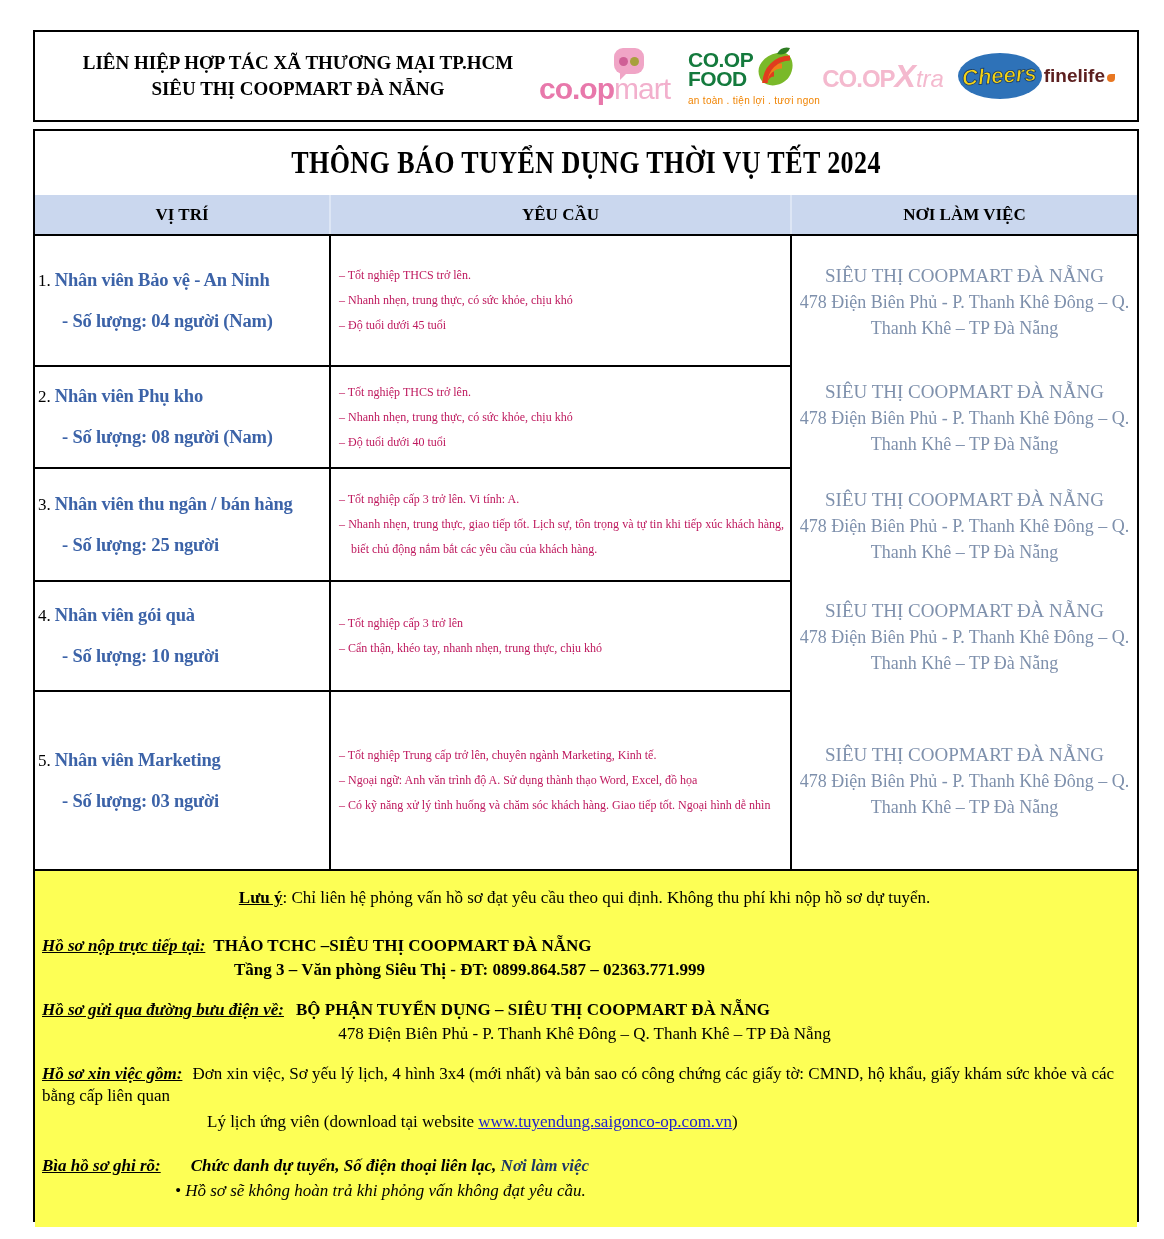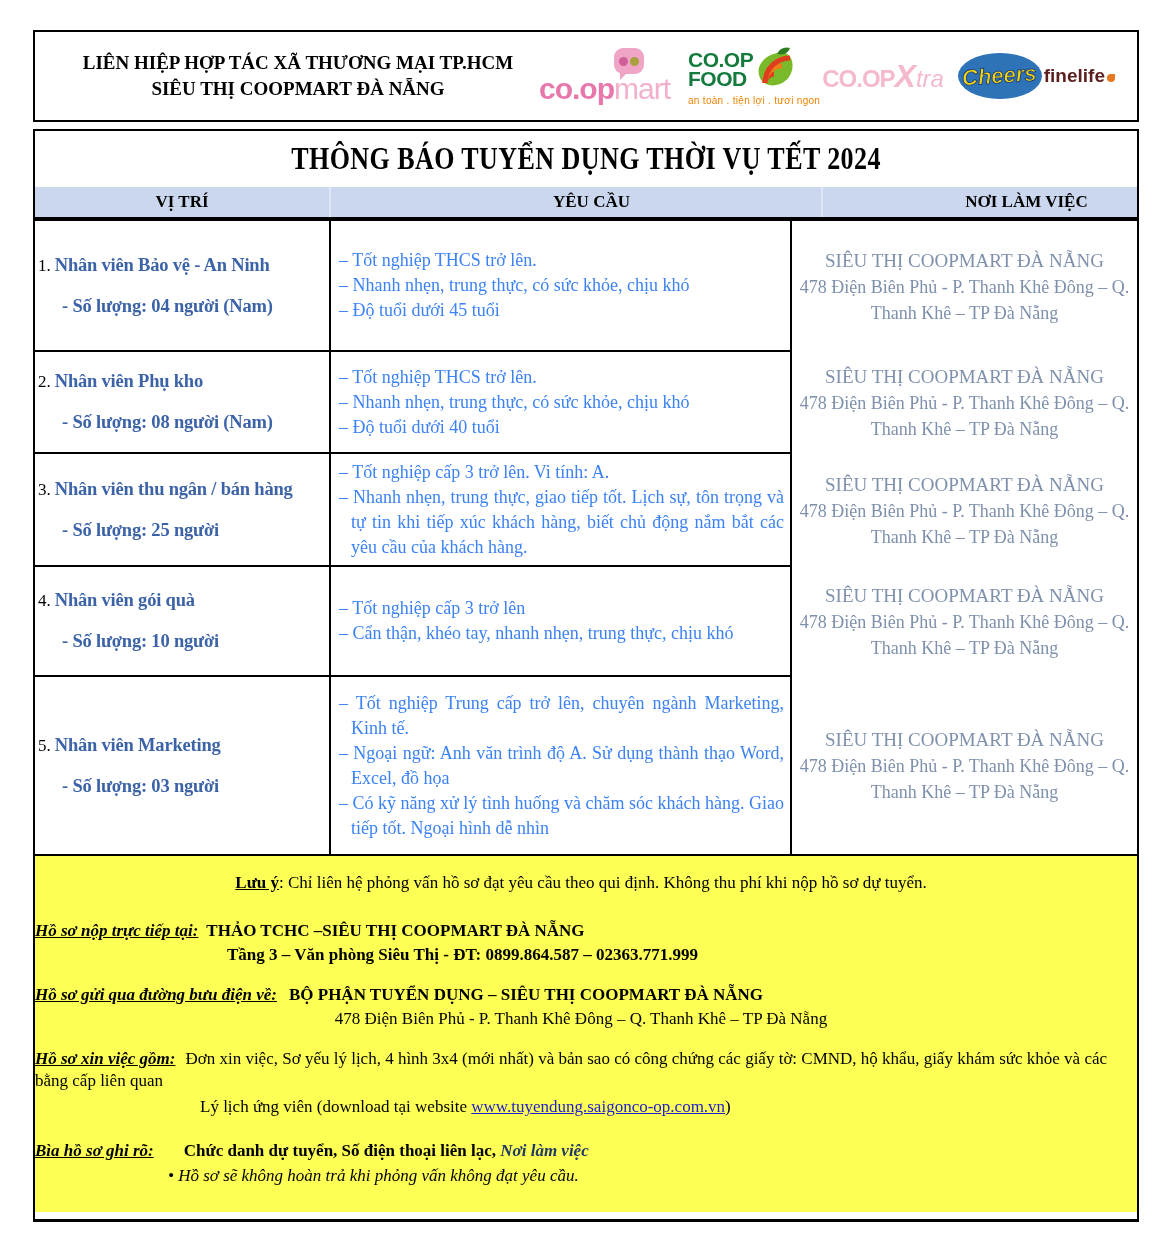--- a/index.html
+++ b/index.html
@@ -33,57 +33,57 @@
   .cx-x{color:#f4b9ce;font-weight:bold;font-style:italic;font-size:32px;}
   .cx-tra{color:#f4b9ce;font-style:italic;font-size:24px;}
   .spacer{flex:1;}
   .cheers{width:84px;height:46px;background:#2e72b8;border-radius:50%;display:flex;align-items:center;justify-content:center;}
   .cheers-text{color:#f5d313;font-weight:bold;font-style:italic;font-size:22px;-webkit-text-stroke:.8px #143a6e;transform:rotate(-4deg);}
   .finelife{margin-left:2px;margin-right:8px;color:#5c1f1f;font-weight:bold;font-size:19px;position:relative;}
   .fl-dot{display:inline-block;width:8px;height:8px;background:#e87722;border-radius:50% 0 50% 50%;margin-left:2px;}
 
   
   .main-box{position:absolute;left:33px;top:129px;width:1106px;height:1093px;border:2px solid #000;border-bottom-width:3px;}
-  .doc-title{height:56px;display:flex;align-items:center;justify-content:center;overflow:hidden;}
+  .doc-title{height:64px;display:flex;align-items:center;justify-content:center;overflow:hidden;}
   .doc-title span{font-weight:bold;font-size:31px;letter-spacing:.5px;transform:scaleX(.84);display:inline-block;white-space:nowrap;}
-  .thead{display:grid;grid-template-columns:296px 461px 345px;height:34px;background:#cad7ee;border-bottom:4px solid #000000;gap:31px;}
+  .thead{display:grid;grid-template-columns:296px 461px 345px;height:41px;background:#cad7ee;border-bottom:2px solid #000000;}
   .th{display:flex;align-items:center;justify-content:center;font-weight:bold;font-size:17px;}
   .th:not(:last-child){border-right:2px solid #dde6f5;}
   .table-body{display:grid;grid-template-columns:296px 461px 345px;grid-template-rows:131px 102px 113px 110px 177px;border-bottom:2px solid #000;}
   .cell{border-right:2px solid #000;border-bottom:2px solid #000;}
   .cell.last{border-bottom:none;}
   .c1{grid-column:1;display:flex;flex-direction:column;justify-content:center;padding:2px 2px 2px 3px;}
   .c2{grid-column:2;display:flex;flex-direction:column;justify-content:center;padding:4px 6px 4px 8px;}
   .c3{grid-column:3;grid-row:1 / span 5;border:none;display:flex;flex-direction:column;}
   .pos-line1{display:flex;align-items:baseline;white-space:nowrap;}
   .num{font-size:17px;color:#000;margin-right:4px;flex:none;}
   .pos-title{font-size:18.5px;font-weight:bold;color:#3c63a8;letter-spacing:-.2px;}
   .pos-qty{font-size:18.5px;font-weight:bold;color:#3c63a8;padding-left:24px;margin-top:20px;letter-spacing:-.2px;}
-  .req{font-size:18px;line-height:25px;color:#3b82f6;padding-left:12px;text-indent:-12px;}
+  .req{font-size:12px;line-height:25px;color:#be185d;padding-left:12px;text-indent:-12px;}
   .req.wrap{text-align:justify;}
   .loc-seg{display:flex;flex-direction:column;justify-content:center;align-items:center;padding:0 6px;}
   .s1{height:131px;} .s2{height:102px;} .s3{height:113px;} .s4{height:110px;} .s5{height:177px;}
   .loc-name{font-size:19px;color:#7e90ac;line-height:26px;}
   .loc-addr{font-size:18px;color:#7e90ac;line-height:26px;text-align:center;}
 
   
-  .yellow{background:#fdff55;height:356px;padding:16px 10px 0 0;font-size:17px;line-height:22px;}
+  .yellow{background:#fdff55;height:356px;padding:16px 10px 0 7px;font-size:17px;line-height:22px;}
   .luu-y{text-align:center;margin-bottom:26px;}
   .lbl{font-weight:bold;font-style:italic;text-decoration:underline;}
   .lbl-plain{font-weight:bold;text-decoration:underline;}
   .bold{font-weight:bold;}
   .note-line{margin-bottom:2px;}
   .phone-line{margin-left:192px;font-weight:bold;margin-bottom:18px;}
   .post-addr{text-align:center;margin-bottom:18px;}
   .docs-para{margin-bottom:4px;}
   .dl-line{margin-left:165px;margin-bottom:22px;}
   .link{color:#2222cc;text-decoration:underline;}
   .cover-line{margin-bottom:3px;}
   .cover-line .lbl{margin-right:30px;}
-  .cover-black{font-weight:bold;}
+  .cover-black{font-weight:bold;font-style:italic;}
   .cover-blue{font-weight:bold;font-style:italic;color:#1f3864;}
   .bullet-line{margin-left:133px;font-style:italic;}
   .direct-label{margin-right:8px;}
   .post-label{margin-right:12px;}
   .docs-label{margin-right:10px;}
 </style>
 </head>
 <body>
 
 <div class="page">

